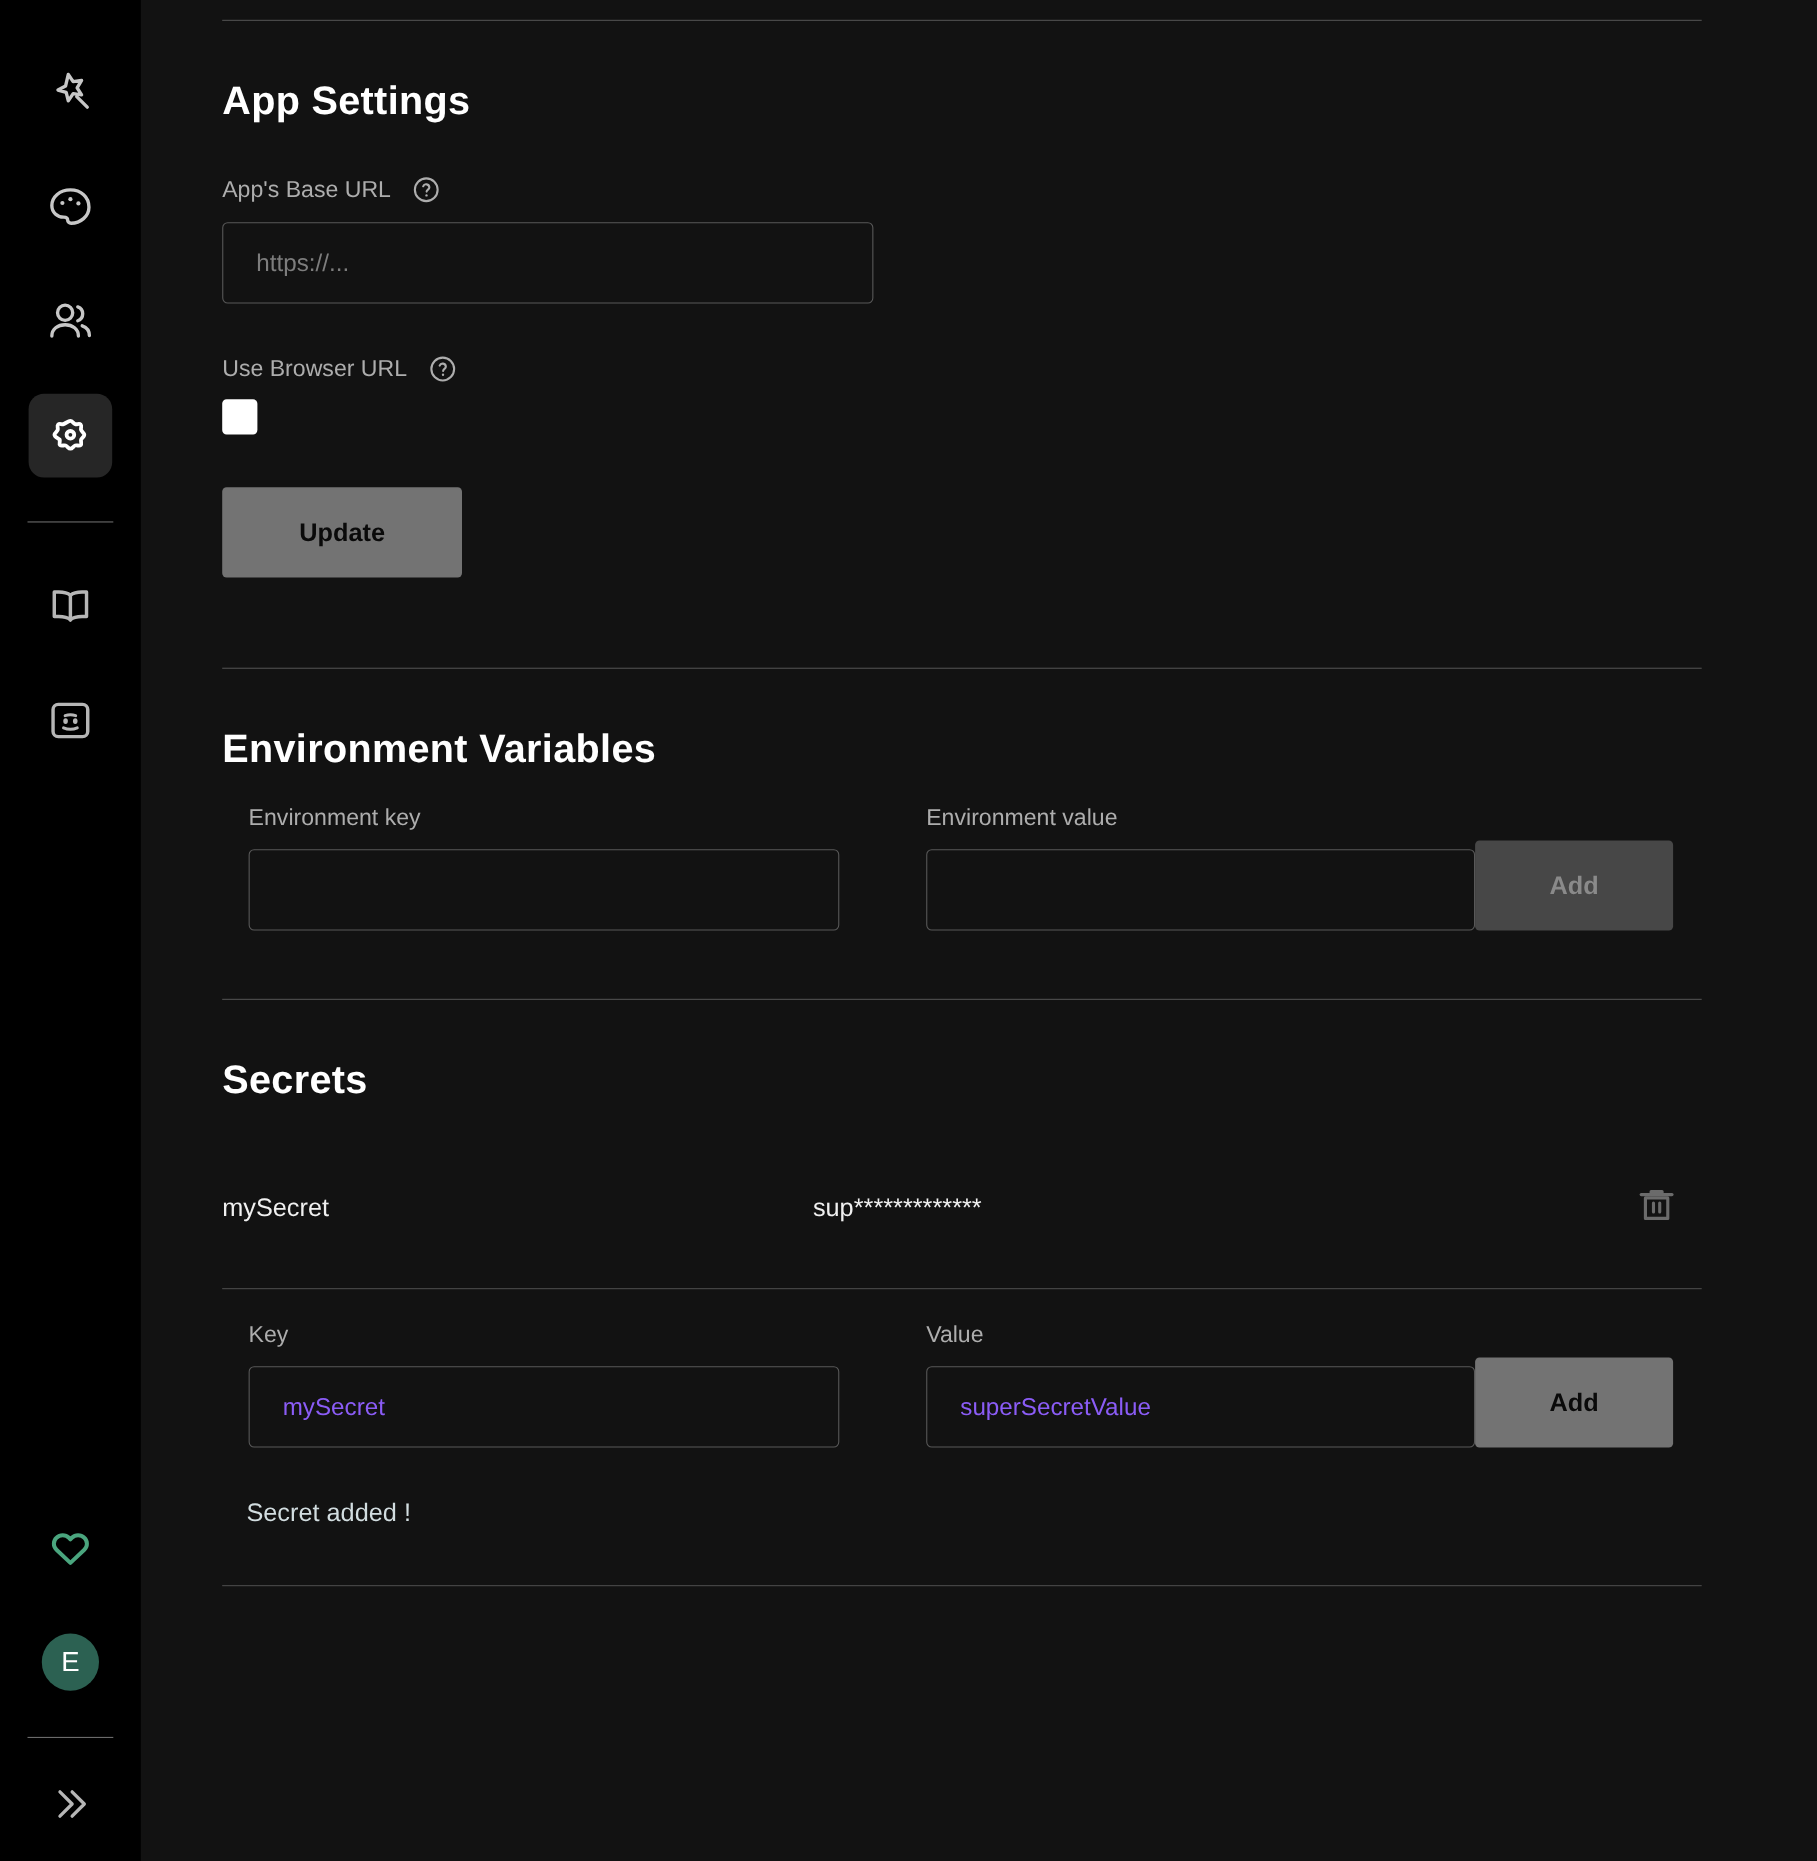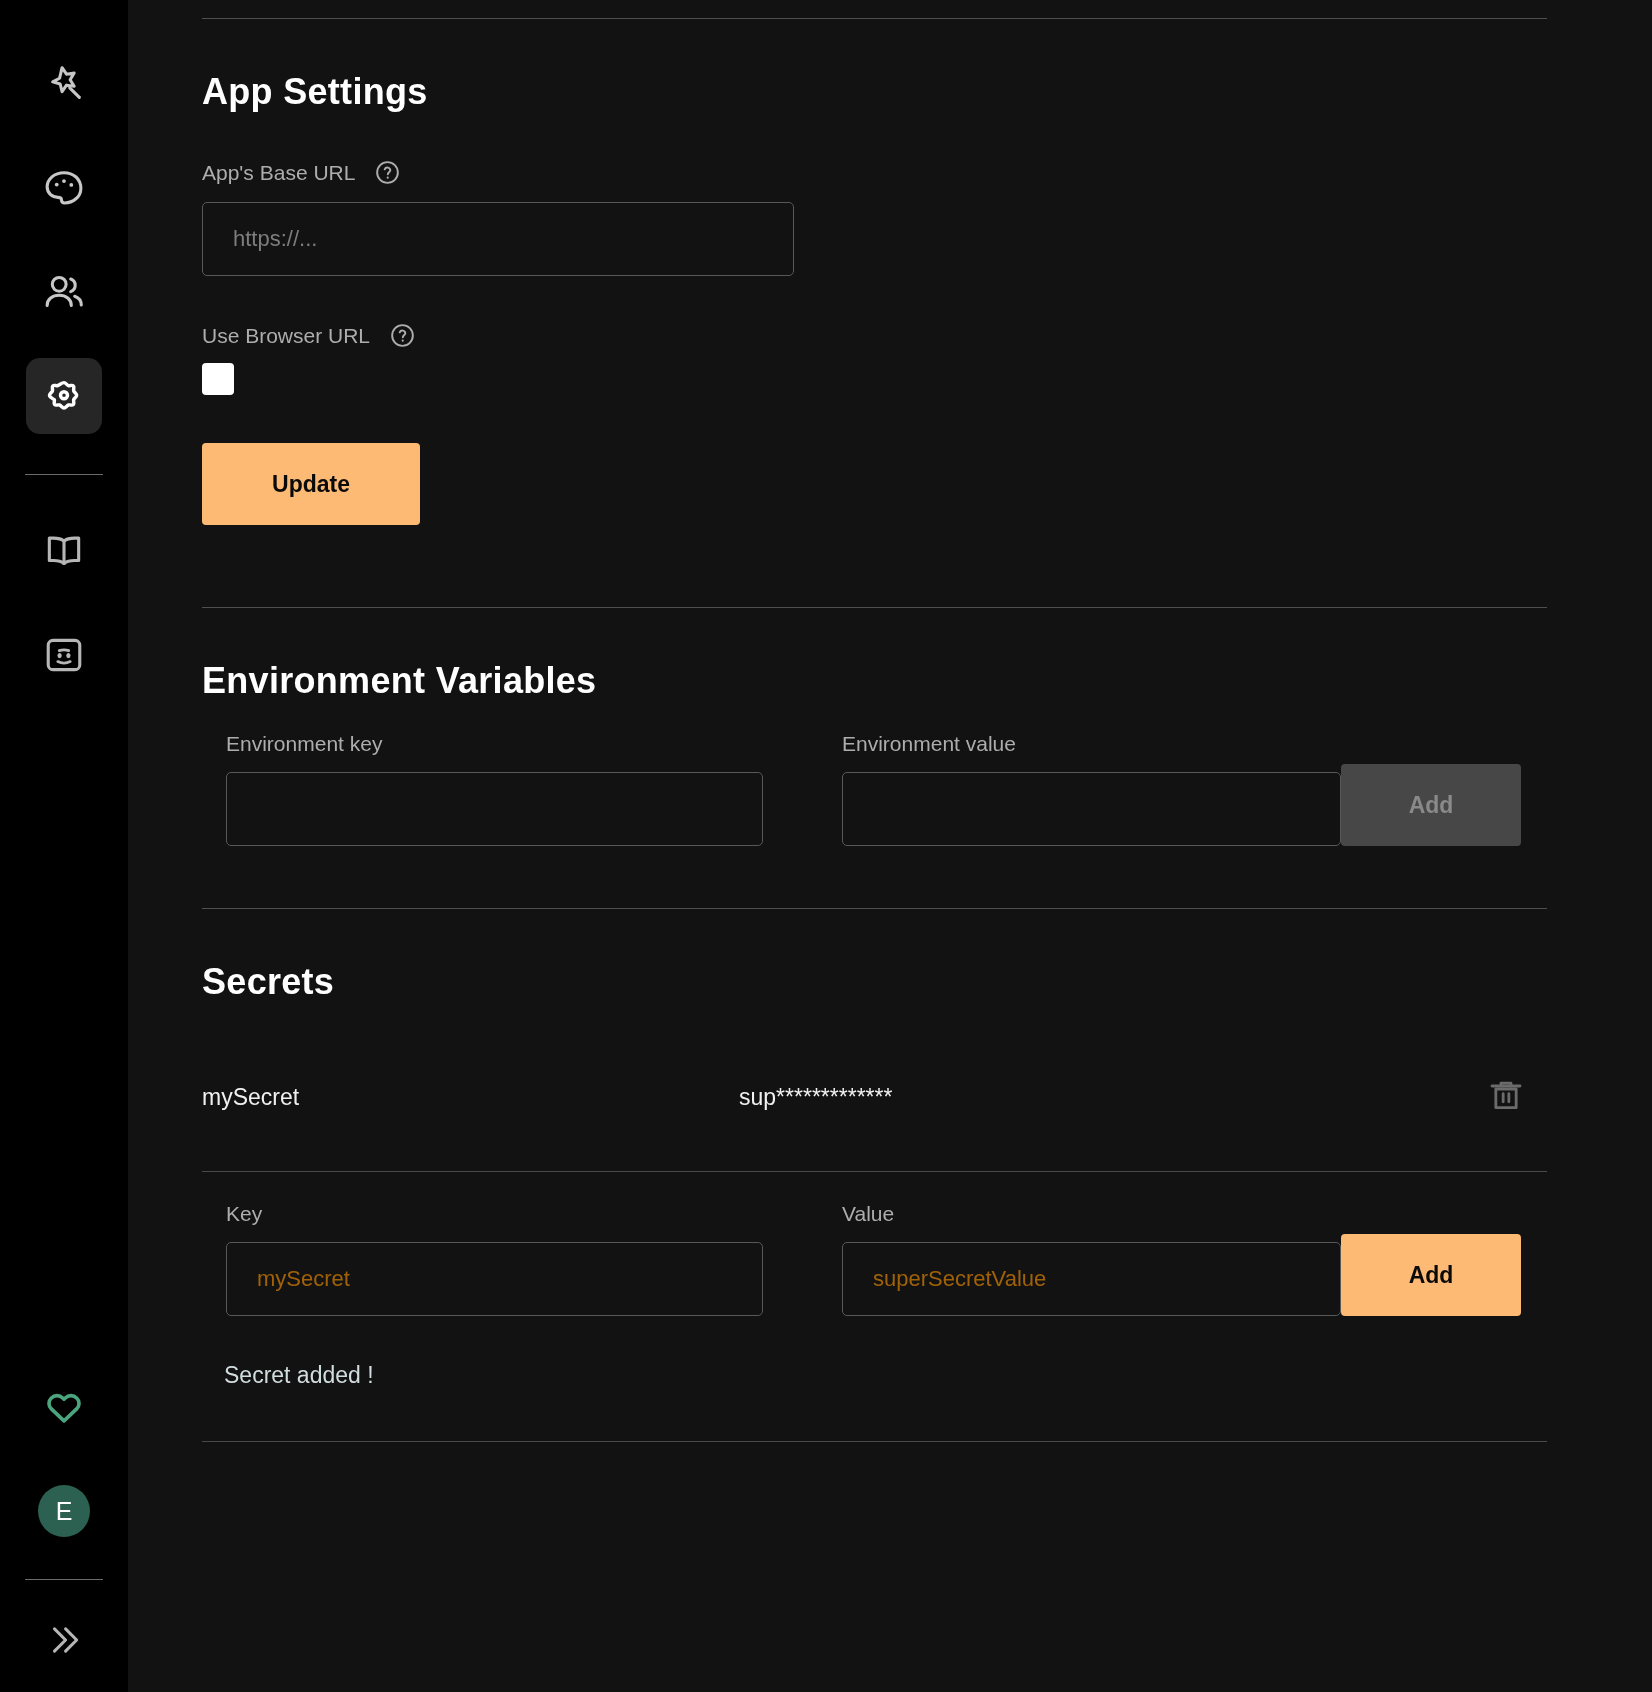--- a/index.html
+++ b/index.html
@@ -104,21 +104,21 @@
     gap: 19px;
   }
   .help-icon { display: inline-flex; cursor: pointer; }
 
   .text-input {
     margin-top: 16px;
     height: 74px;
     background: #121212;
     border: 1px solid #585858;
     border-radius: 5px;
-    color: #a16207;
+    color: #8b5cf6;
     font-size: 22px;
     padding: 0 30px;
     font-family: "Liberation Sans", sans-serif;
     outline: none;
   }
   .text-input::placeholder { color: #7d7d7d; }
   .input-base-url { width: 592px; display: block; }
 
   .checkbox {
     margin-top: 14px;
@@ -130,21 +130,21 @@
 
   .btn {
     border: none;
     border-radius: 4px;
     cursor: pointer;
     font-family: "Liberation Sans", sans-serif;
     font-weight: bold;
     font-size: 23px;
   }
   .btn-primary {
-    background: #fdba74;
+    background: #737373;
     color: #0a0a0a;
   }
   .btn-update {
     margin-top: 48px;
     width: 218px; height: 82px;
   }
 
   .spacer-80 { height: 82px; }
   .spacer-60 { height: 62px; }
 

